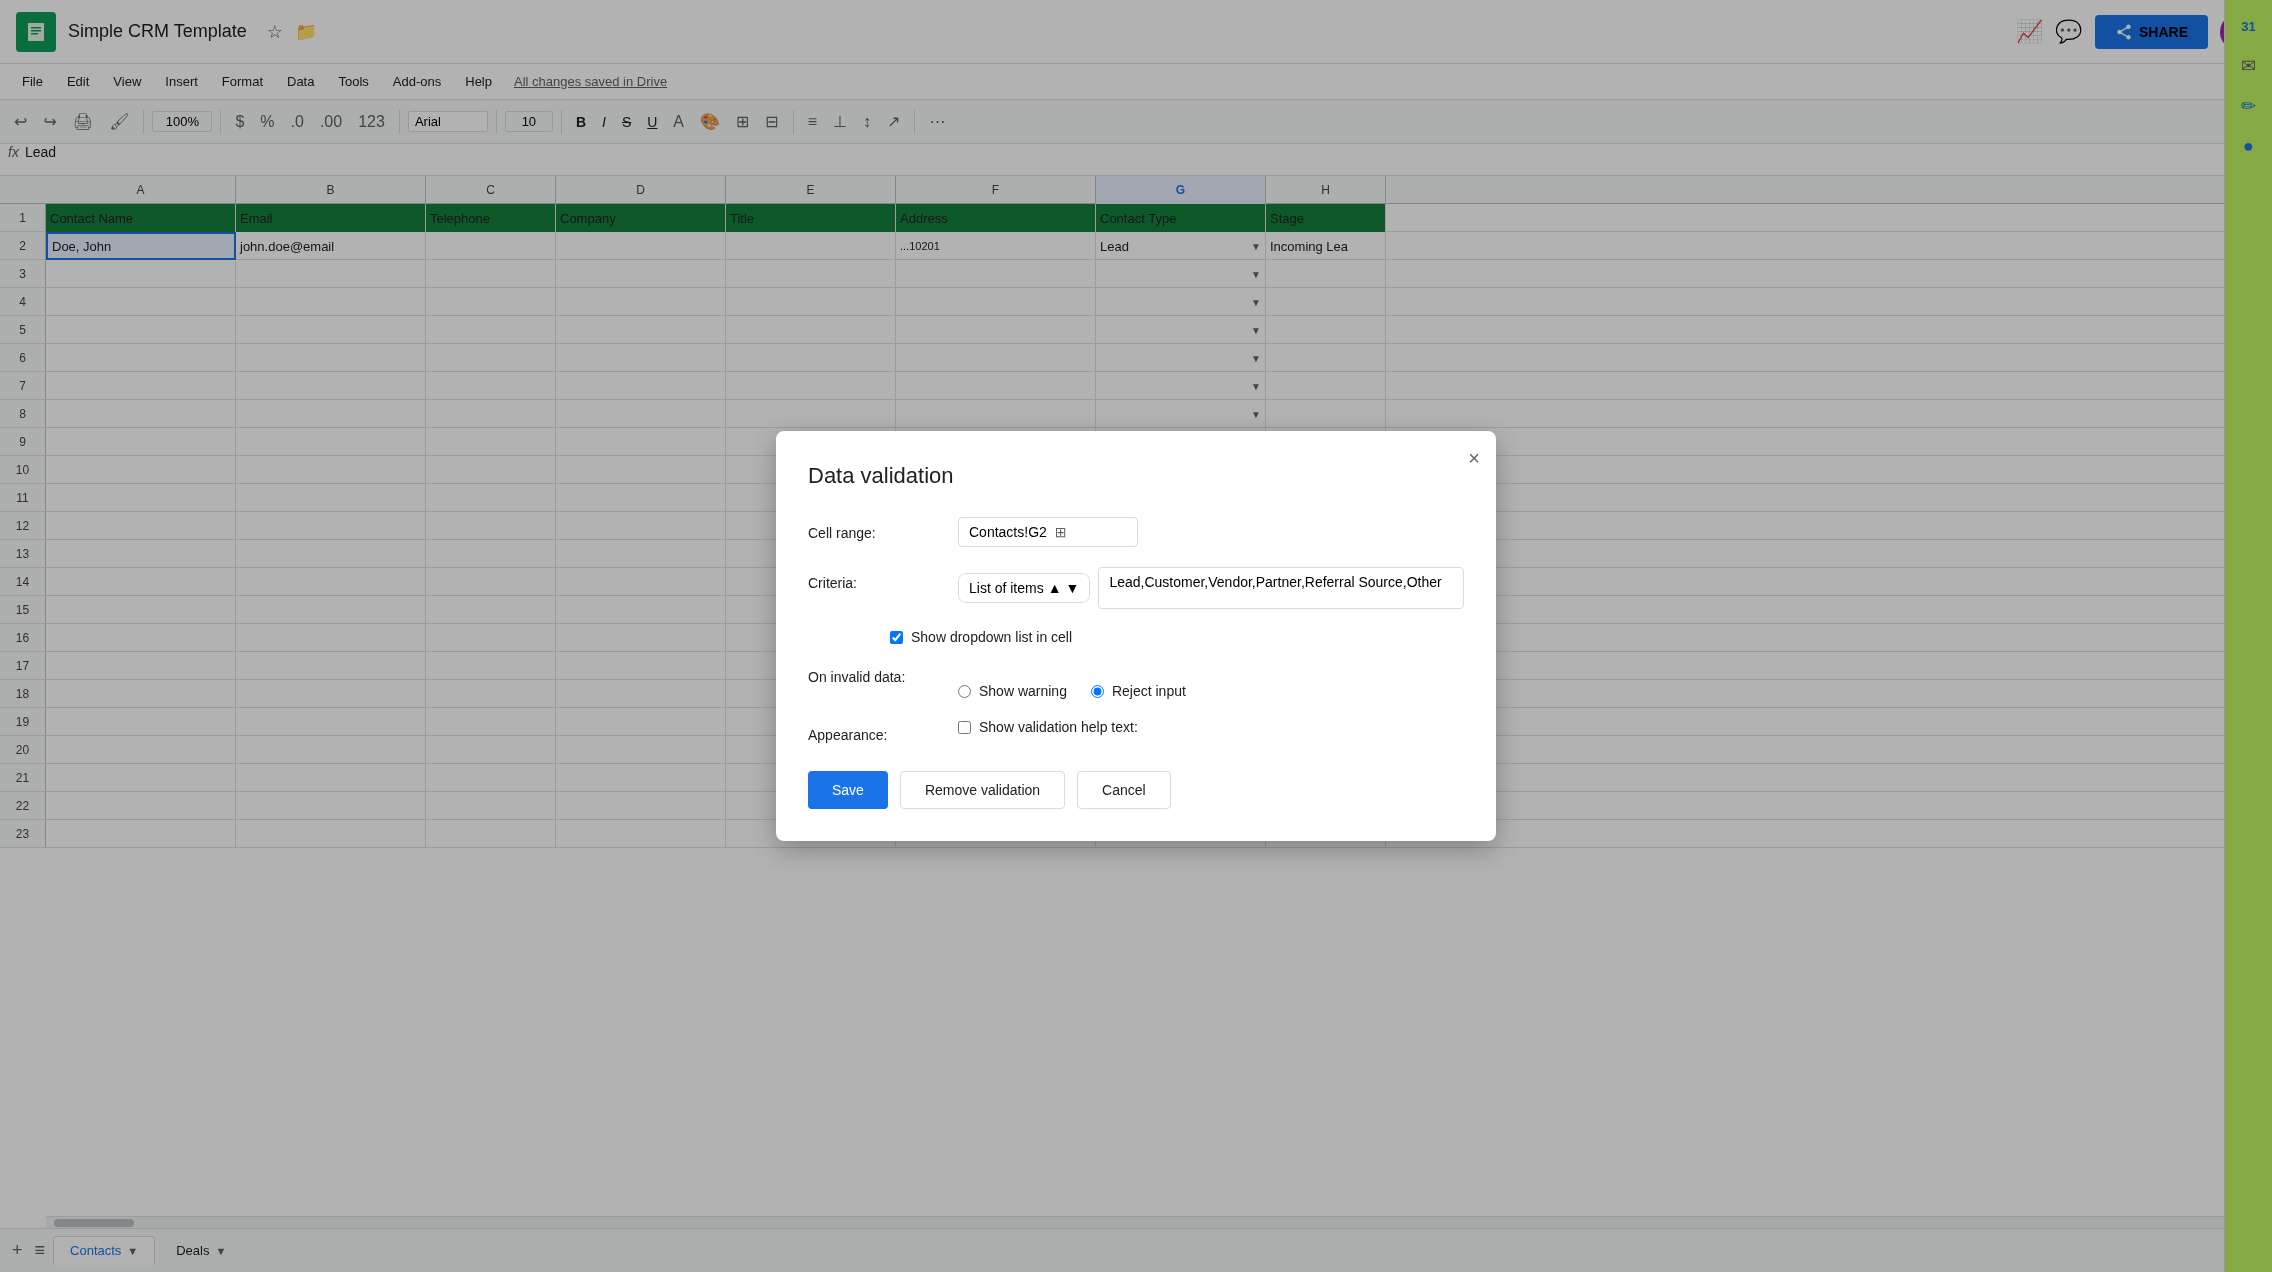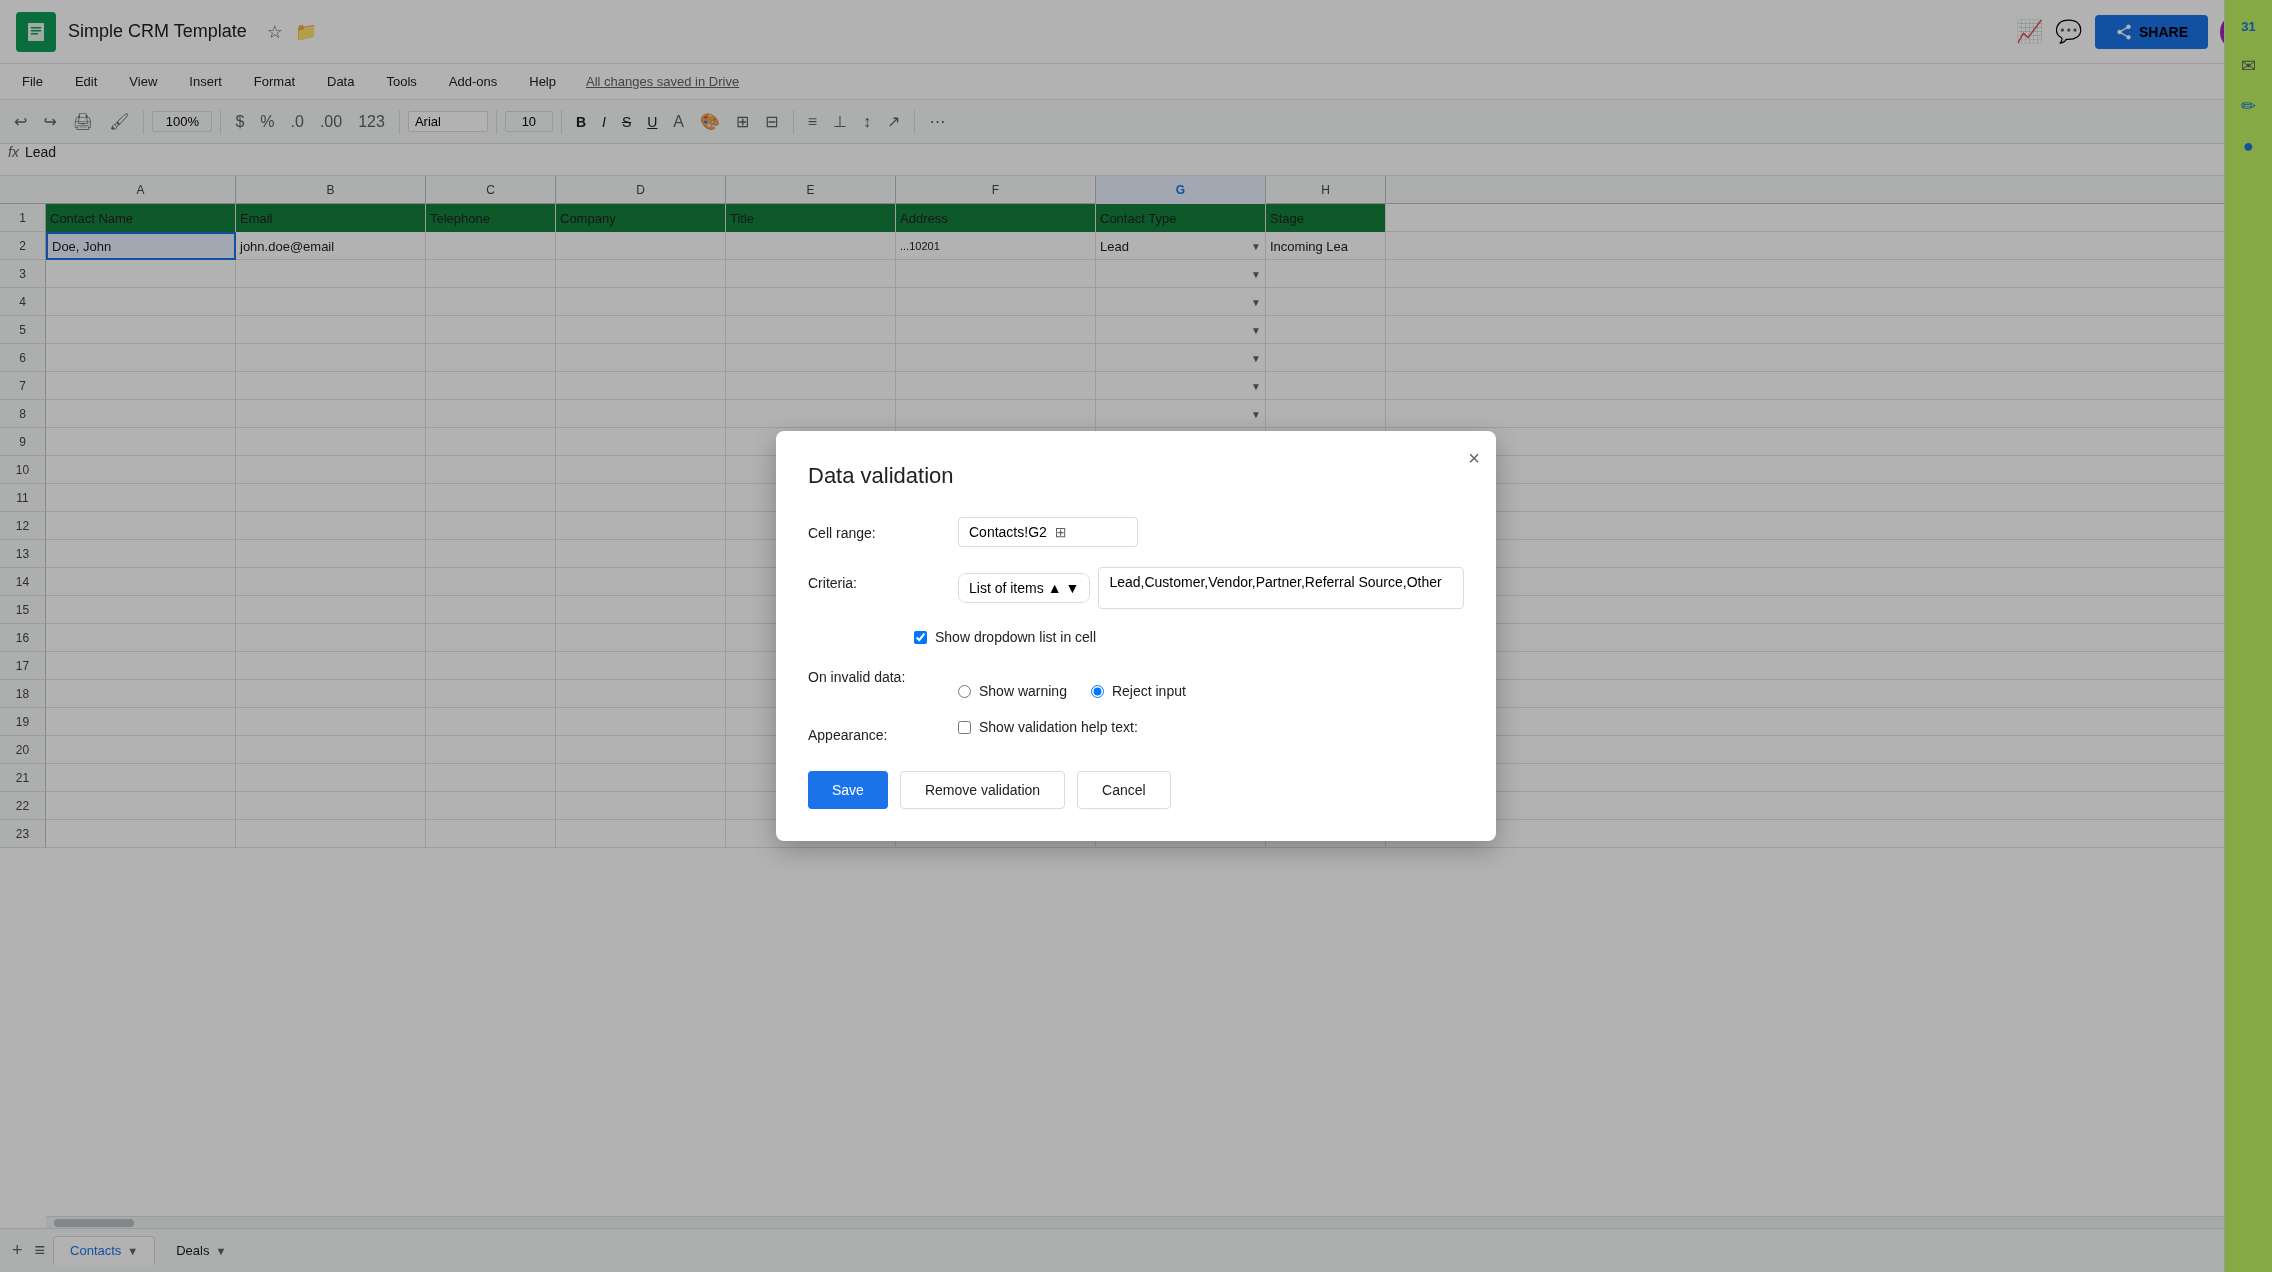--- a/index.html
+++ b/index.html
@@ -22,21 +22,21 @@
     .share-btn {
       background: #1a73e8; color: #000000; border: none; border-radius: 4px;
       padding: 8px 20px; font-size: 14px; font-weight: 600; cursor: pointer;
       display: flex; align-items: center; gap: 6px;
     }
     .avatar { width: 36px; height: 36px; border-radius: 50%; background: #9c27b0; display: flex; align-items: center; justify-content: center; color: white; font-size: 16px; }
 
     
     .menu-bar {
       display: flex; align-items: center; height: 36px;
-      background: #fff; padding: 0 12px; gap: 12px;
+      background: #fff; padding: 0 12px; gap: 4px;
       border-bottom: 1px solid #e0e0e0;
     }
     .menu-item { font-size: 13px; color: #202124; padding: 4px 10px; cursor: pointer; border-radius: 4px; }
     .saved-msg { font-size: 13px; color: #5f6368; margin-left: 8px; text-decoration: underline; cursor: pointer; }
 
     
     .toolbar {
       display: flex; align-items: center; height: 44px;
       background: #f8f9fa; border-bottom: 1px solid #e0e0e0;
       padding: 0 8px; gap: 4px; font-size: 13px;
@@ -161,21 +161,21 @@
     .criteria-select {
       border: 1px solid #dadce0; border-radius: 8px; padding: 6px 10px;
       font-size: 14px; background: #fff; cursor: pointer; display: flex;
       align-items: center; gap: 4px; white-space: nowrap;
     }
     .criteria-input {
       border: 1px solid #dadce0; border-radius: 4px; padding: 6px 10px;
       font-size: 14px; flex: 1; min-width: 300px; resize: none; height: 42px;
       font-family: Arial, sans-serif;
     }
-    .checkbox-row { display: flex; align-items: center; gap: 8px; margin-bottom: 16px; margin-left: 106px; }
+    .checkbox-row { display: flex; align-items: center; gap: 8px; margin-bottom: 16px; margin-left: 82px; }
     .checkbox-label { font-size: 14px; color: #202124; }
     .radio-row { display: flex; align-items: center; gap: 24px; margin-top: 22px; }
     .radio-option { display: flex; align-items: center; gap: 8px; font-size: 14px; color: #202124; cursor: pointer; }
     .modal-actions { display: flex; gap: 12px; margin-top: 28px; }
     .btn-save {
       background: #1a73e8; color: #fff; border: none; border-radius: 4px;
       padding: 10px 24px; font-size: 14px; cursor: pointer; font-weight: 500;
     }
     .btn-secondary {
       background: #fff; color: #202124; border: 1px solid #dadce0; border-radius: 4px;

